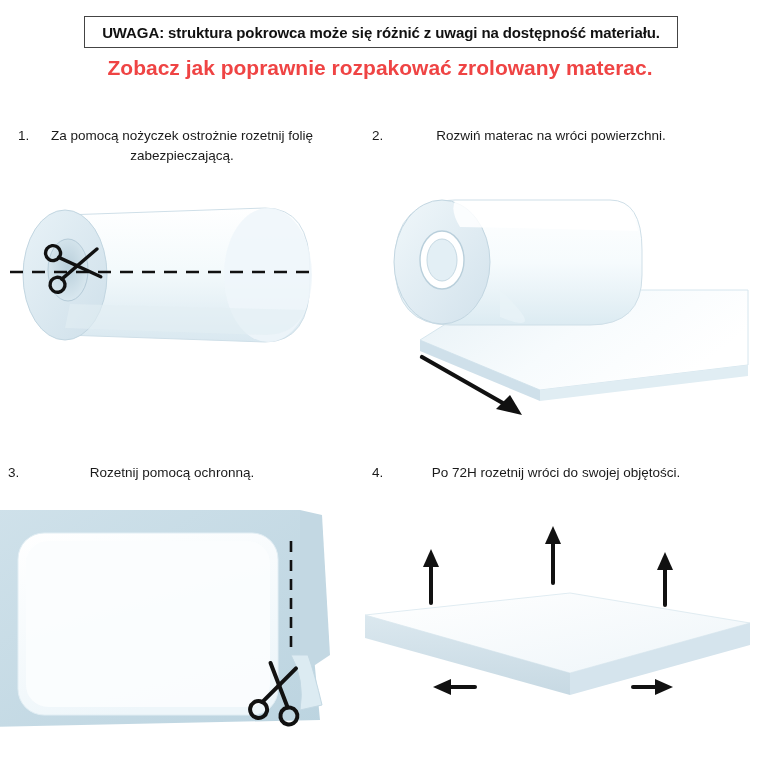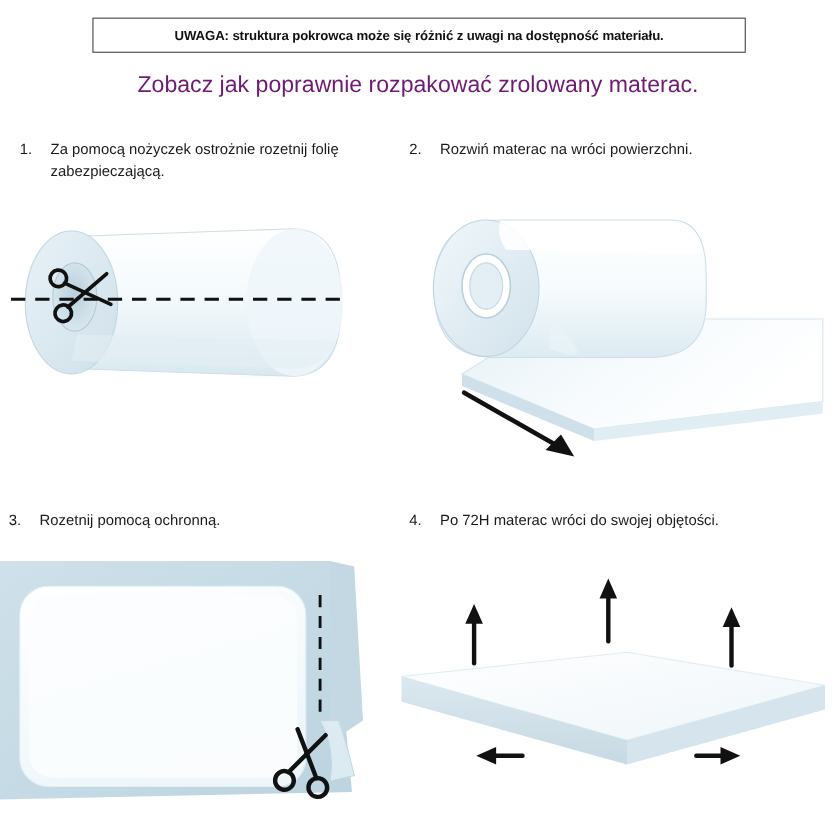--- a/index.html
+++ b/index.html
@@ -29,55 +29,56 @@
     width: 594px;
     height: 32px;
     border: 1px solid #444;
     background: #fff;
     display: flex;
     align-items: center;
     justify-content: center;
     box-sizing: border-box;
   }
   .notice-text {
-    font-size: 12px;
+    font-size: 15px;
     font-weight: bold;
     letter-spacing: -0.1px;
     color: #111;
     white-space: nowrap;
   }
 
   
   .heading {
     position: absolute;
     left: 0;
-    top: 66px;
+    top: 56px;
     width: 760px;
     text-align: center;
     font-size: 21px;
-    font-weight: normal;
-    color: #701a75;
+    font-weight: bold;
+    color: #ef4444;
   }
 
   
   .step-caption {
     position: absolute;
     font-size: 13.5px;
     color: #1a1a1a;
     line-height: 1.45;
   }
   .step-caption .num {
     position: absolute;
     left: 0;
     top: 0;
     width: 22px;
   }
   .step-caption .txt {
     display: block;
     margin-left: 28px;
+    text-align: center;
   }
 
   #cap1 { left: 18px;  top: 126px; width: 300px; }
   #cap2 { left: 372px; top: 126px; width: 330px; }
   #cap3 { left: 8px;   top: 463px; width: 300px; }
   #cap4 { left: 372px; top: 463px; width: 340px; }
 
   
   .panel { position: absolute; }
   #panel1 { left: 10px;  top: 180px; width: 330px; height: 230px; }
@@ -105,21 +106,21 @@
   <div class="step-caption" id="cap2">
     <span class="num">2.</span>
     <span class="txt">Rozwiń materac na wróci powierzchni.</span>
   </div>
   <div class="step-caption" id="cap3">
     <span class="num">3.</span>
     <span class="txt">Rozetnij pomocą ochronną.</span>
   </div>
   <div class="step-caption" id="cap4">
     <span class="num">4.</span>
-    <span class="txt">Po 72H materac wróci do swojej objętości.</span>
+    <span class="txt">Po 72H rozetnij wróci do swojej objętości.</span>
   </div>
 
   <div class="panel" id="panel1">
     <svg width="330" height="230" viewBox="0 0 330 230">
       <defs>
         <linearGradient id="rollBody" x1="0" y1="0" x2="0" y2="1">
           <stop offset="0%" stop-color="#ffffff"></stop>
           <stop offset="45%" stop-color="#f4fafc"></stop>
           <stop offset="100%" stop-color="#d9e8f0"></stop>
         </linearGradient>

